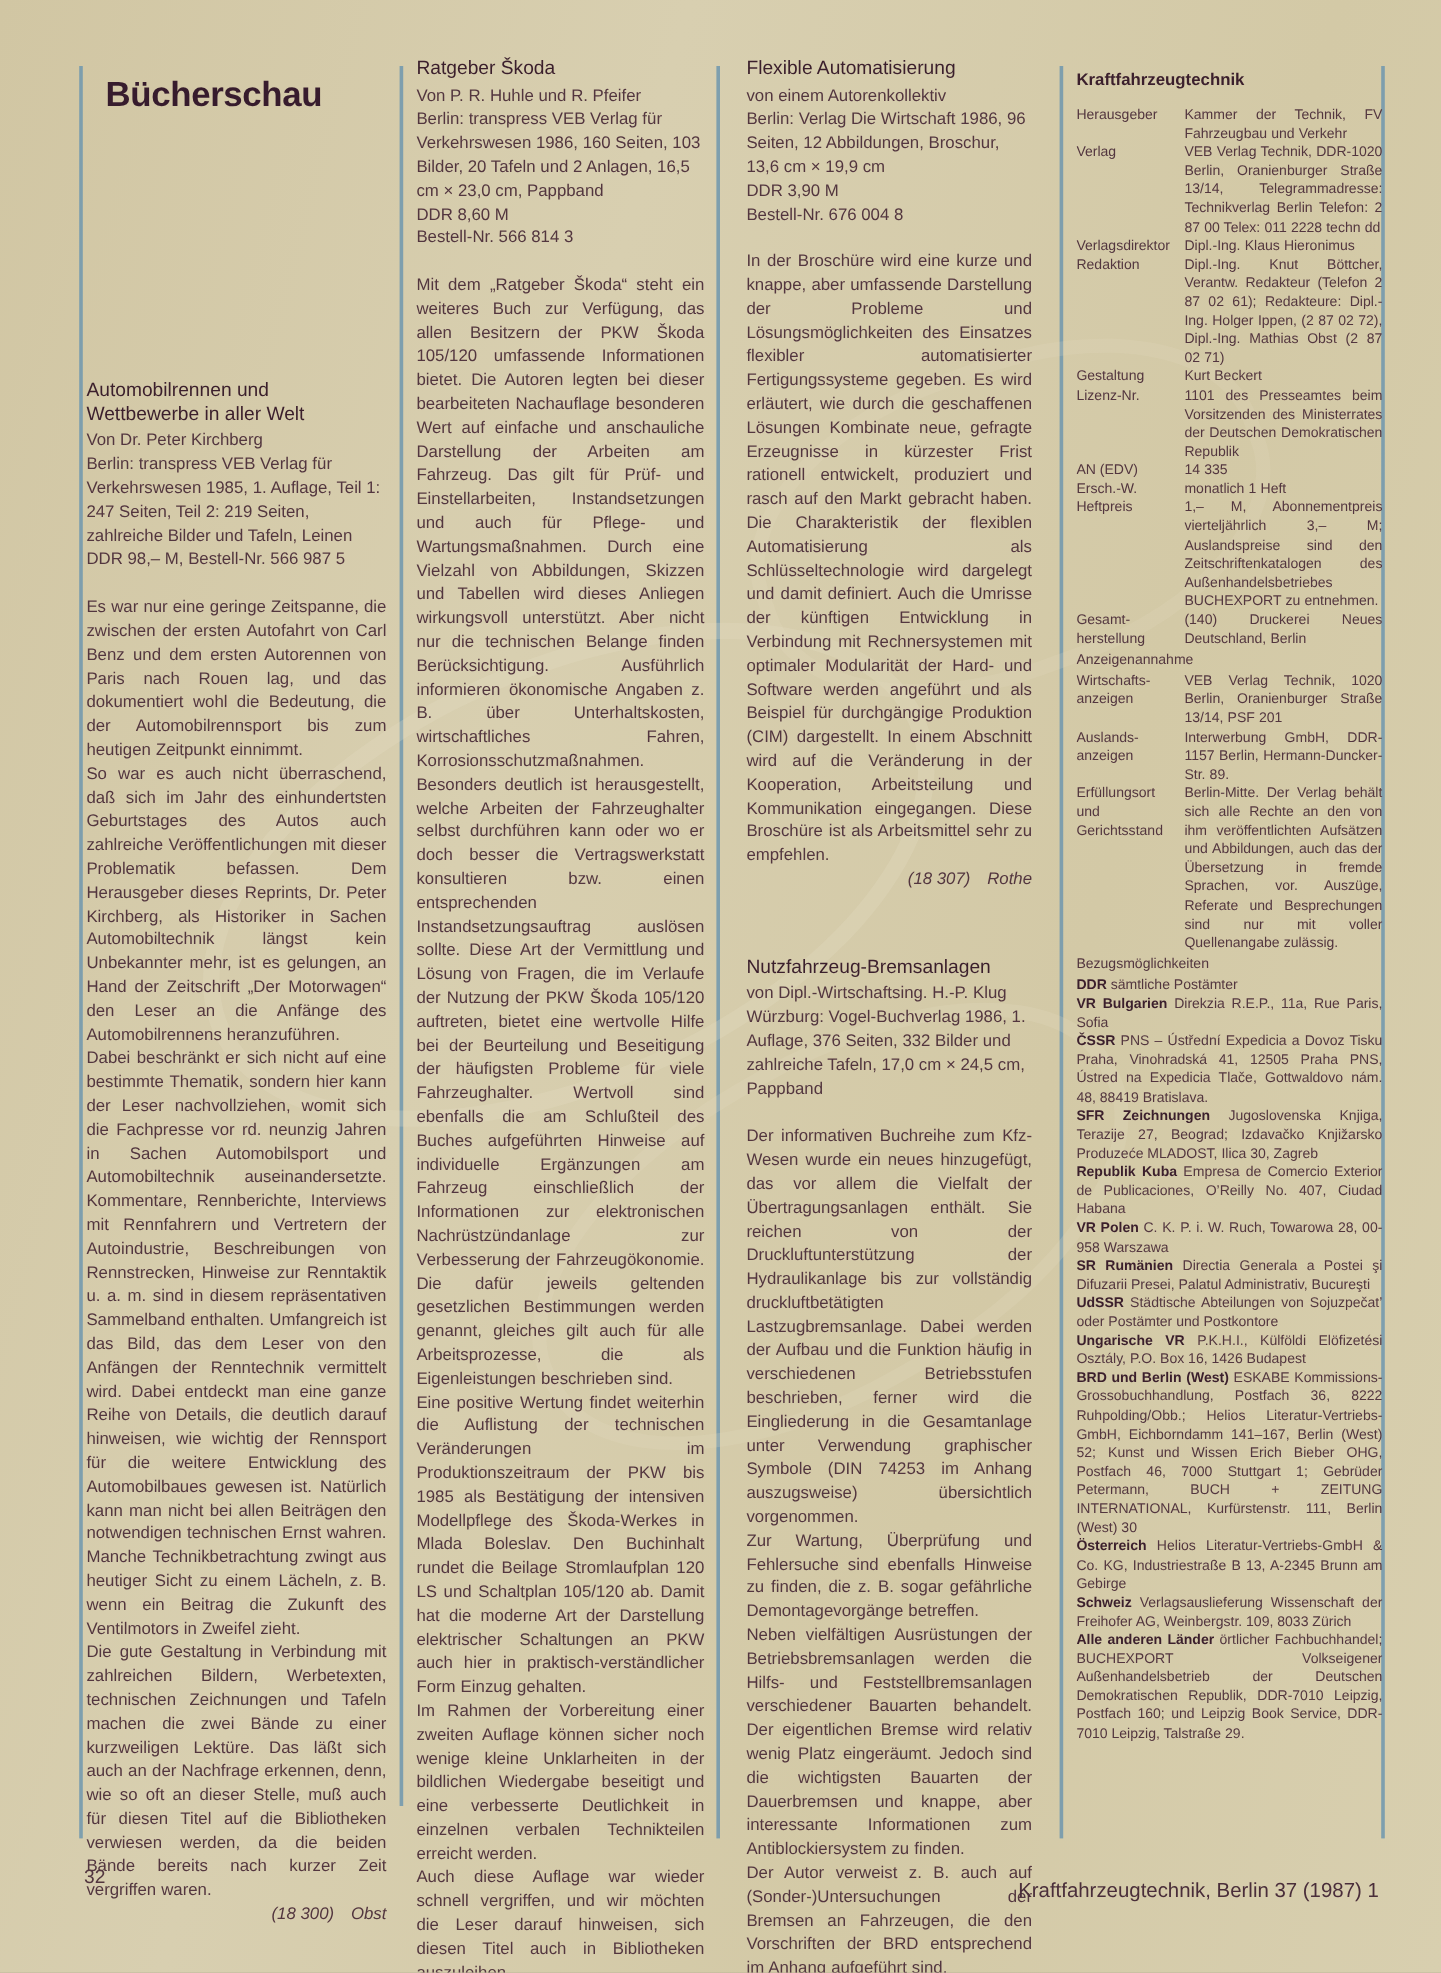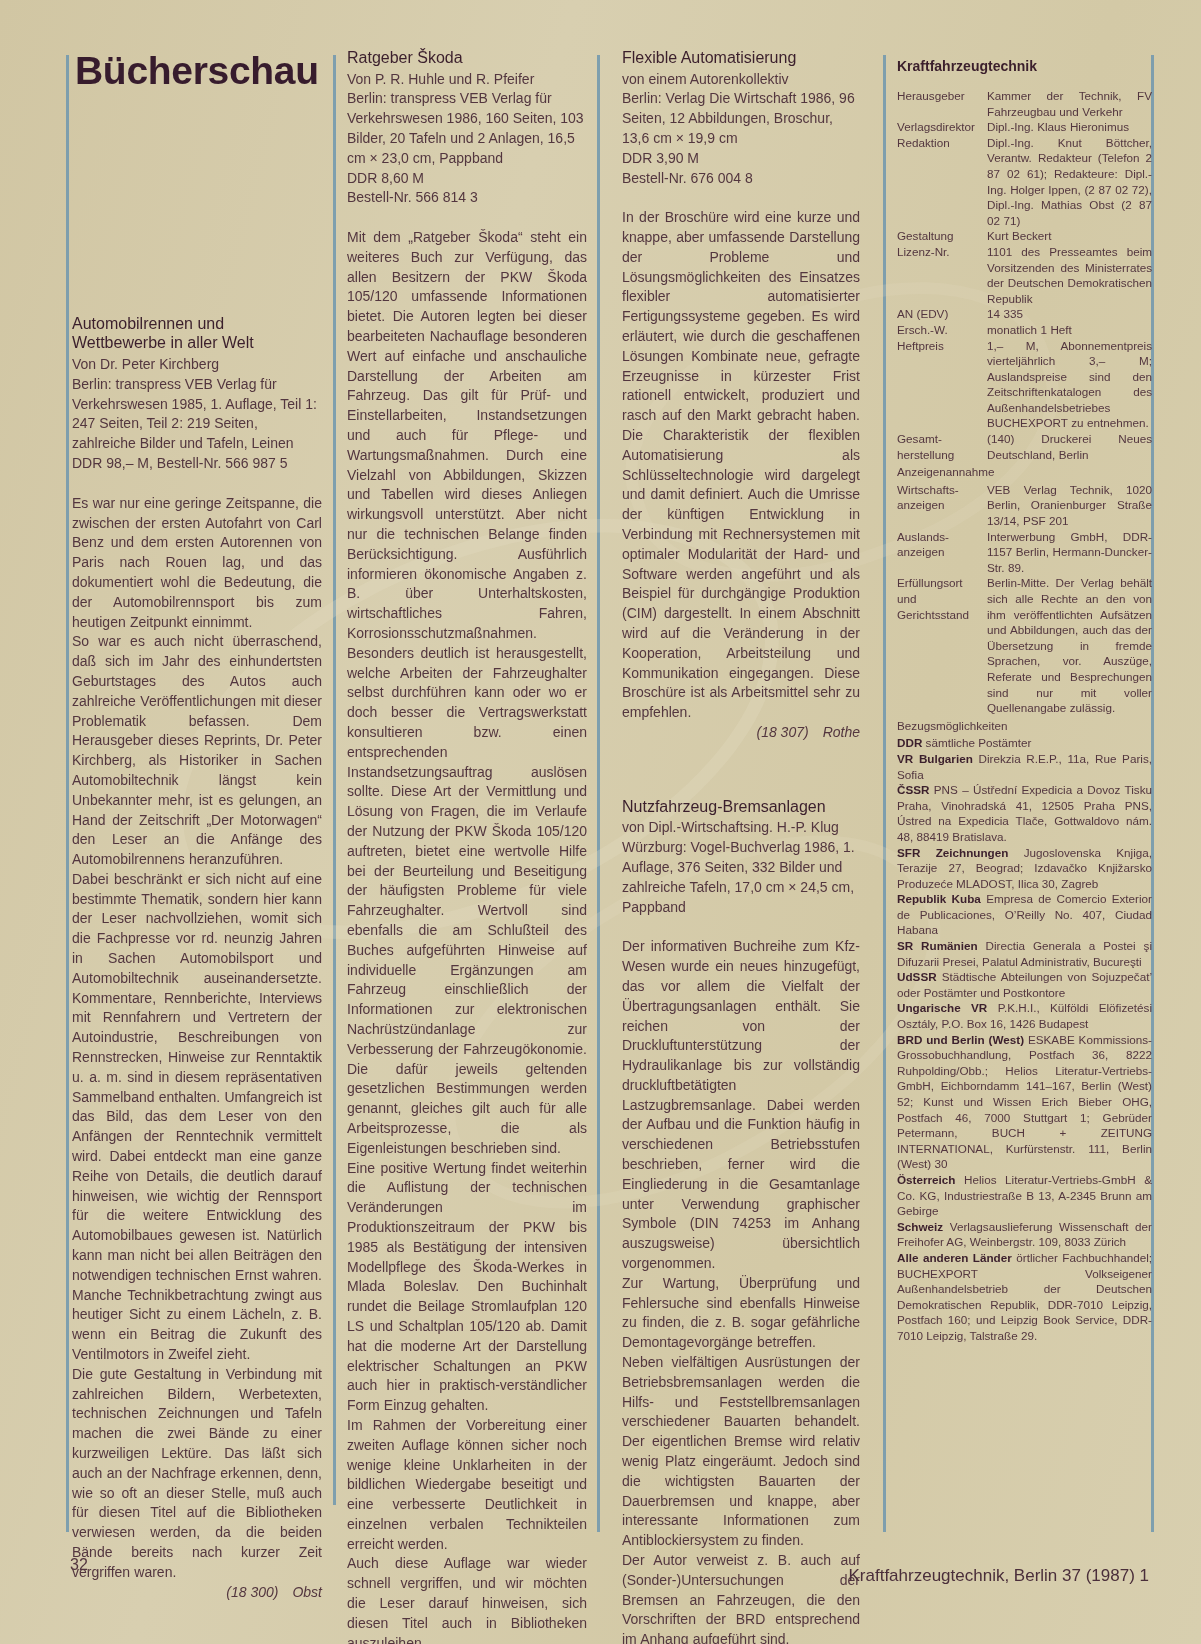--- a/index.html
+++ b/index.html
@@ -26,21 +26,21 @@
   .wm2{left:420px;top:880px;width:520px;height:260px;border:12px solid rgba(229,221,194,.45);border-radius:48%;transform:rotate(-30deg);}
   .wm3{left:620px;top:300px;width:420px;height:240px;border:12px solid rgba(229,221,194,.4);border-radius:46%;transform:rotate(-20deg);}
 
   .col{position:absolute;top:48px;}
   .col1{left:72px;width:250px;}
   .col2{left:347px;width:240px;}
   .col3{left:622px;width:238px;}
   .col4{left:897px;width:255px;height:1488px;overflow:hidden;}
 
   h1.section-title{
-    margin:3px;font-size:39px;line-height:1.05;font-weight:bold;
+    margin:16px;font-size:29px;line-height:1.05;font-weight:bold;
     color:#371c2d;letter-spacing:-.3px;
   }
   article{display:block;}
   .review-top-gap{margin-top:222px;}
   h2.review-title{
     margin:0 0 2px 0;font-size:16px;line-height:1.22;font-weight:normal;color:#3b1f2c;
   }
   .byline,.biblio{margin:0;font-size:14px;line-height:19.8px;}
   .biblio{text-align:left;}
   .body{margin-top:20px;}
@@ -145,20 +145,24 @@
   <section class="col col4">
     <h2 class="mh-title">Kraftfahrzeugtechnik</h2>
 
     <div class="mh-rows">
 
         <div class="mh-row">
           <span class="mh-label">Herausgeber</span>
           <span class="mh-value">Kammer der Technik, FV Fahrzeugbau und Verkehr</span>
         </div>
 
+        <div class="mh-row">
+          <span class="mh-label">Verlag</span>
+          <span class="mh-value">VEB Verlag Technik, DDR-1020 Berlin, Oranienburger Straße 13/14, Telegrammadresse: Technikverlag Berlin Telefon: 2 87 00 Telex: 011 2228 techn dd</span>
+        </div>
 
         <div class="mh-row">
           <span class="mh-label">Verlagsdirektor</span>
           <span class="mh-value">Dipl.-Ing. Klaus Hieronimus</span>
         </div>
 
         <div class="mh-row">
           <span class="mh-label">Redaktion</span>
           <span class="mh-value">Dipl.-Ing. Knut Böttcher, Verantw. Redakteur (Telefon 2 87 02 61); Redakteure: Dipl.-Ing. Holger Ippen, (2 87 02 72), Dipl.-Ing. Mathias Obst (2 87 02 71)</span>
         </div>
@@ -222,20 +226,21 @@
         <p class="src"><b class="src-country">DDR</b> <span class="src-text">sämtliche Postämter</span></p>
 
         <p class="src"><b class="src-country">VR Bulgarien</b> <span class="src-text">Direkzia R.E.P., 11a, Rue Paris, Sofia</span></p>
 
         <p class="src"><b class="src-country">ČSSR</b> <span class="src-text">PNS – Ústřední Expedicia a Dovoz Tisku Praha, Vinohradská 41, 12505 Praha PNS, Ústred na Expedicia Tlače, Gottwaldovo nám. 48, 88419 Bratislava.</span></p>
 
         <p class="src"><b class="src-country">SFR Zeichnungen</b> <span class="src-text">Jugoslovenska Knjiga, Terazije 27, Beograd; Izdavačko Knjižarsko Produzeće MLADOST, Ilica 30, Zagreb</span></p>
 
         <p class="src"><b class="src-country">Republik Kuba</b> <span class="src-text">Empresa de Comercio Exterior de Publicaciones, O’Reilly No. 407, Ciudad Habana</span></p>
 
+        <p class="src"><b class="src-country">VR Polen</b> <span class="src-text">C. K. P. i. W. Ruch, Towarowa 28, 00-958 Warszawa</span></p>
 
         <p class="src"><b class="src-country">SR Rumänien</b> <span class="src-text">Directia Generala a Postei şi Difuzarii Presei, Palatul Administrativ, Bucureşti</span></p>
 
         <p class="src"><b class="src-country">UdSSR</b> <span class="src-text">Städtische Abteilungen von Sojuzpečat’ oder Postämter und Postkontore</span></p>
 
         <p class="src"><b class="src-country">Ungarische VR</b> <span class="src-text">P.K.H.I., Külföldi Elöfizetési Osztály, P.O. Box 16, 1426 Budapest</span></p>
 
         <p class="src"><b class="src-country">BRD und Berlin (West)</b> <span class="src-text">ESKABE Kommissions-Grossobuchhandlung, Postfach 36, 8222 Ruhpolding/Obb.; Helios Literatur-Vertriebs-GmbH, Eichborndamm 141–167, Berlin (West) 52; Kunst und Wissen Erich Bieber OHG, Postfach 46, 7000 Stuttgart 1; Gebrüder Petermann, BUCH + ZEITUNG INTERNATIONAL, Kurfürstenstr. 111, Berlin (West) 30</span></p>
 
         <p class="src"><b class="src-country">Österreich</b> <span class="src-text">Helios Literatur-Vertriebs-GmbH &amp; Co. KG, Industriestraße B 13, A-2345 Brunn am Gebirge</span></p>

